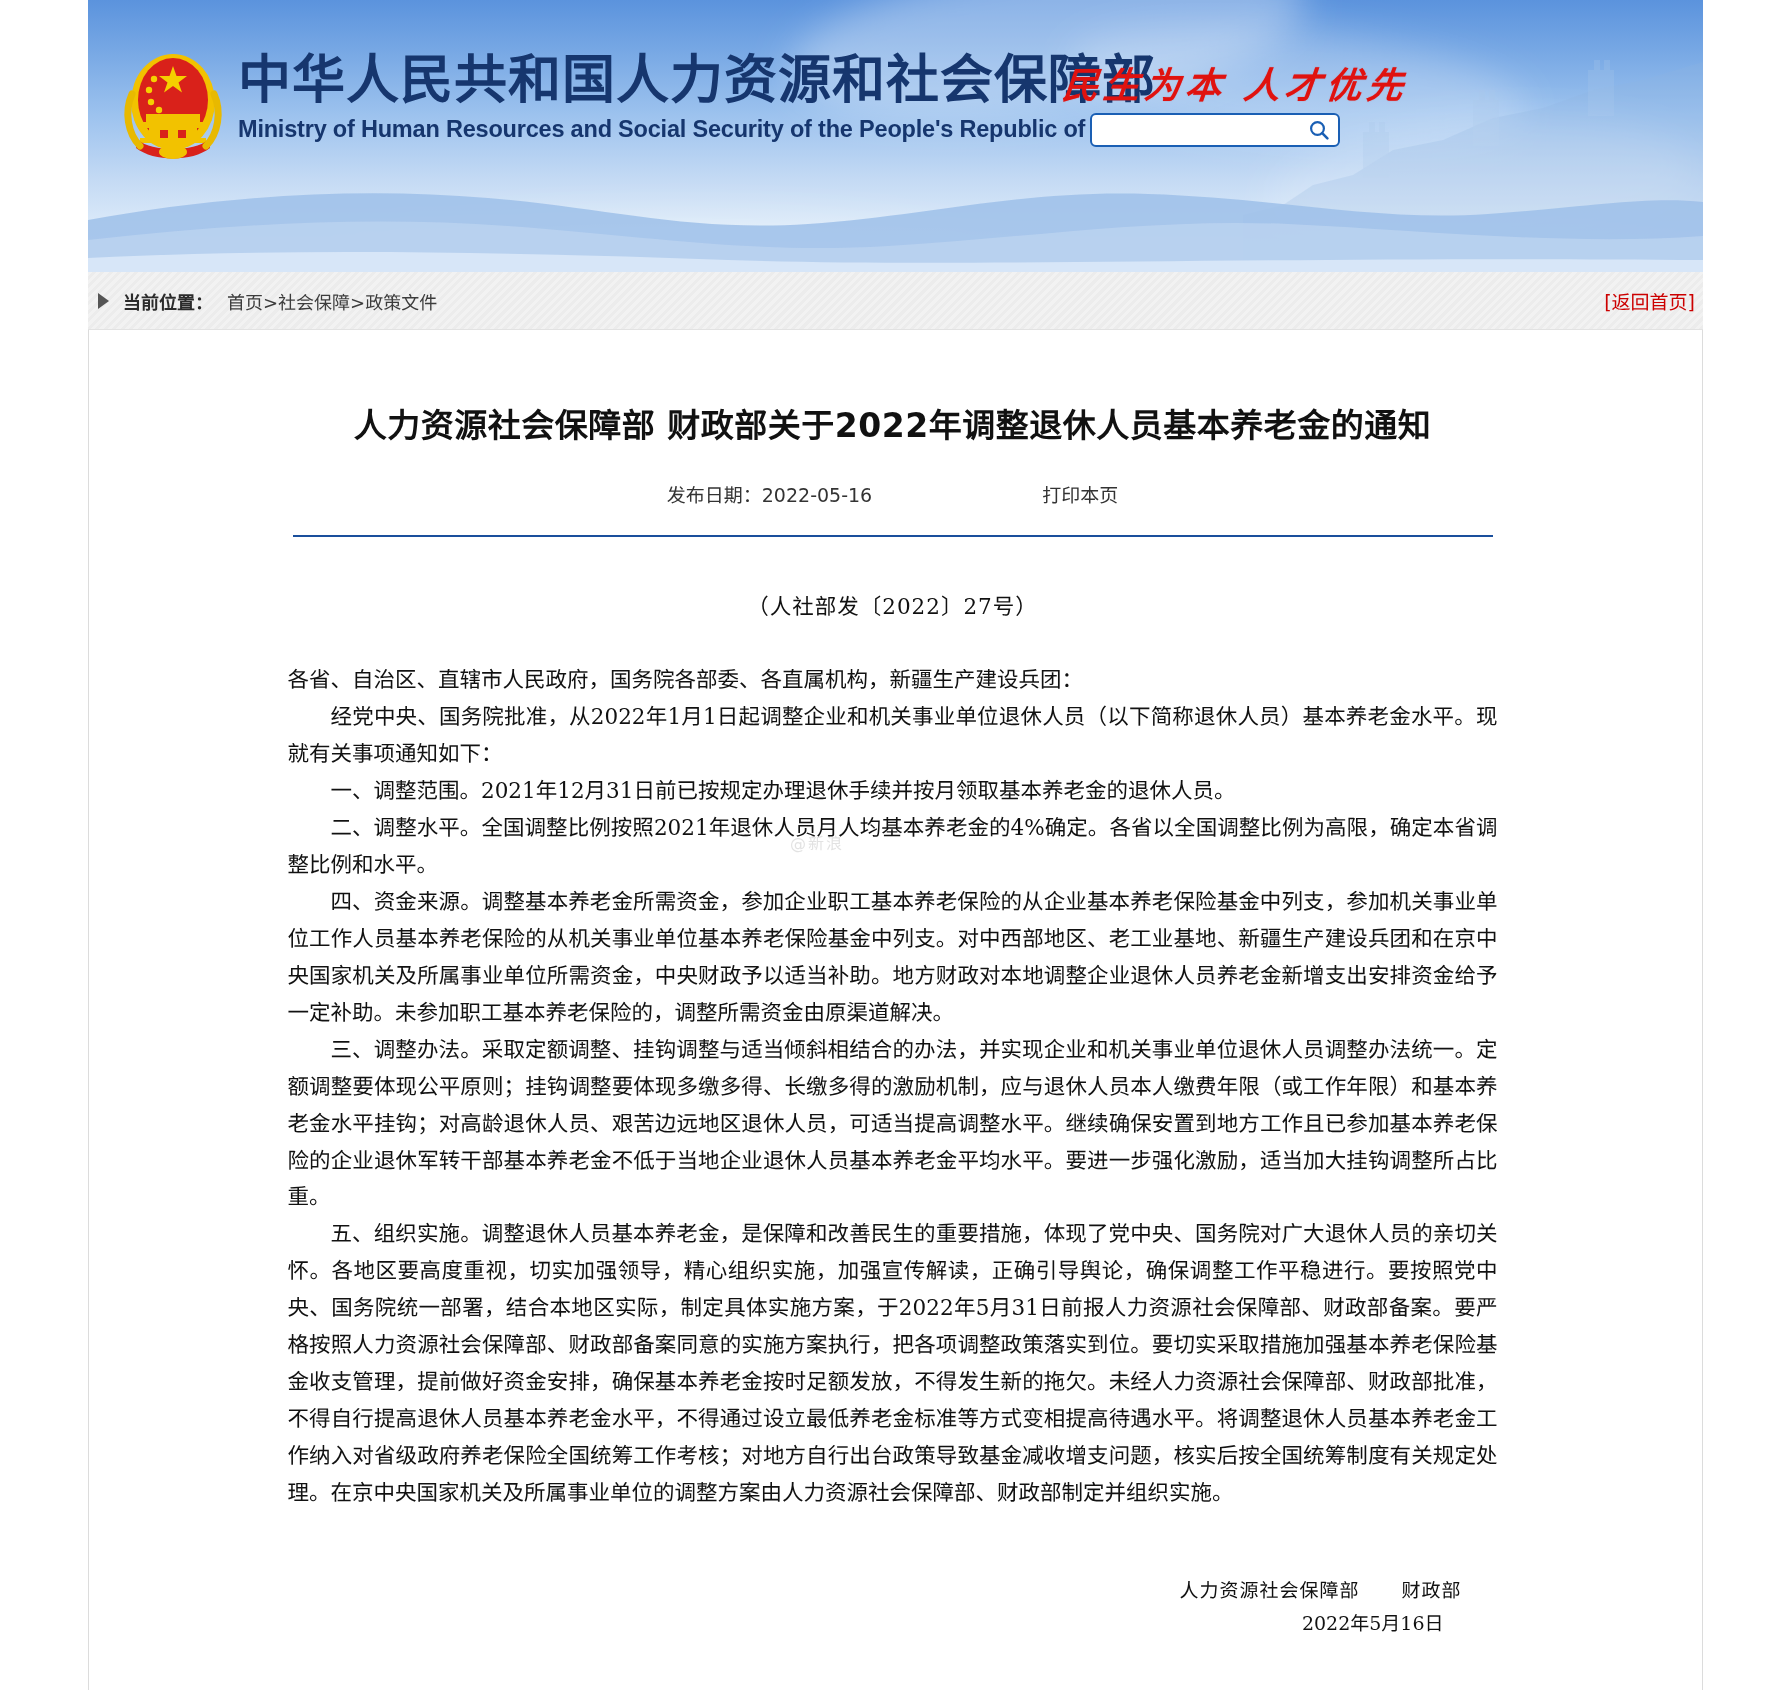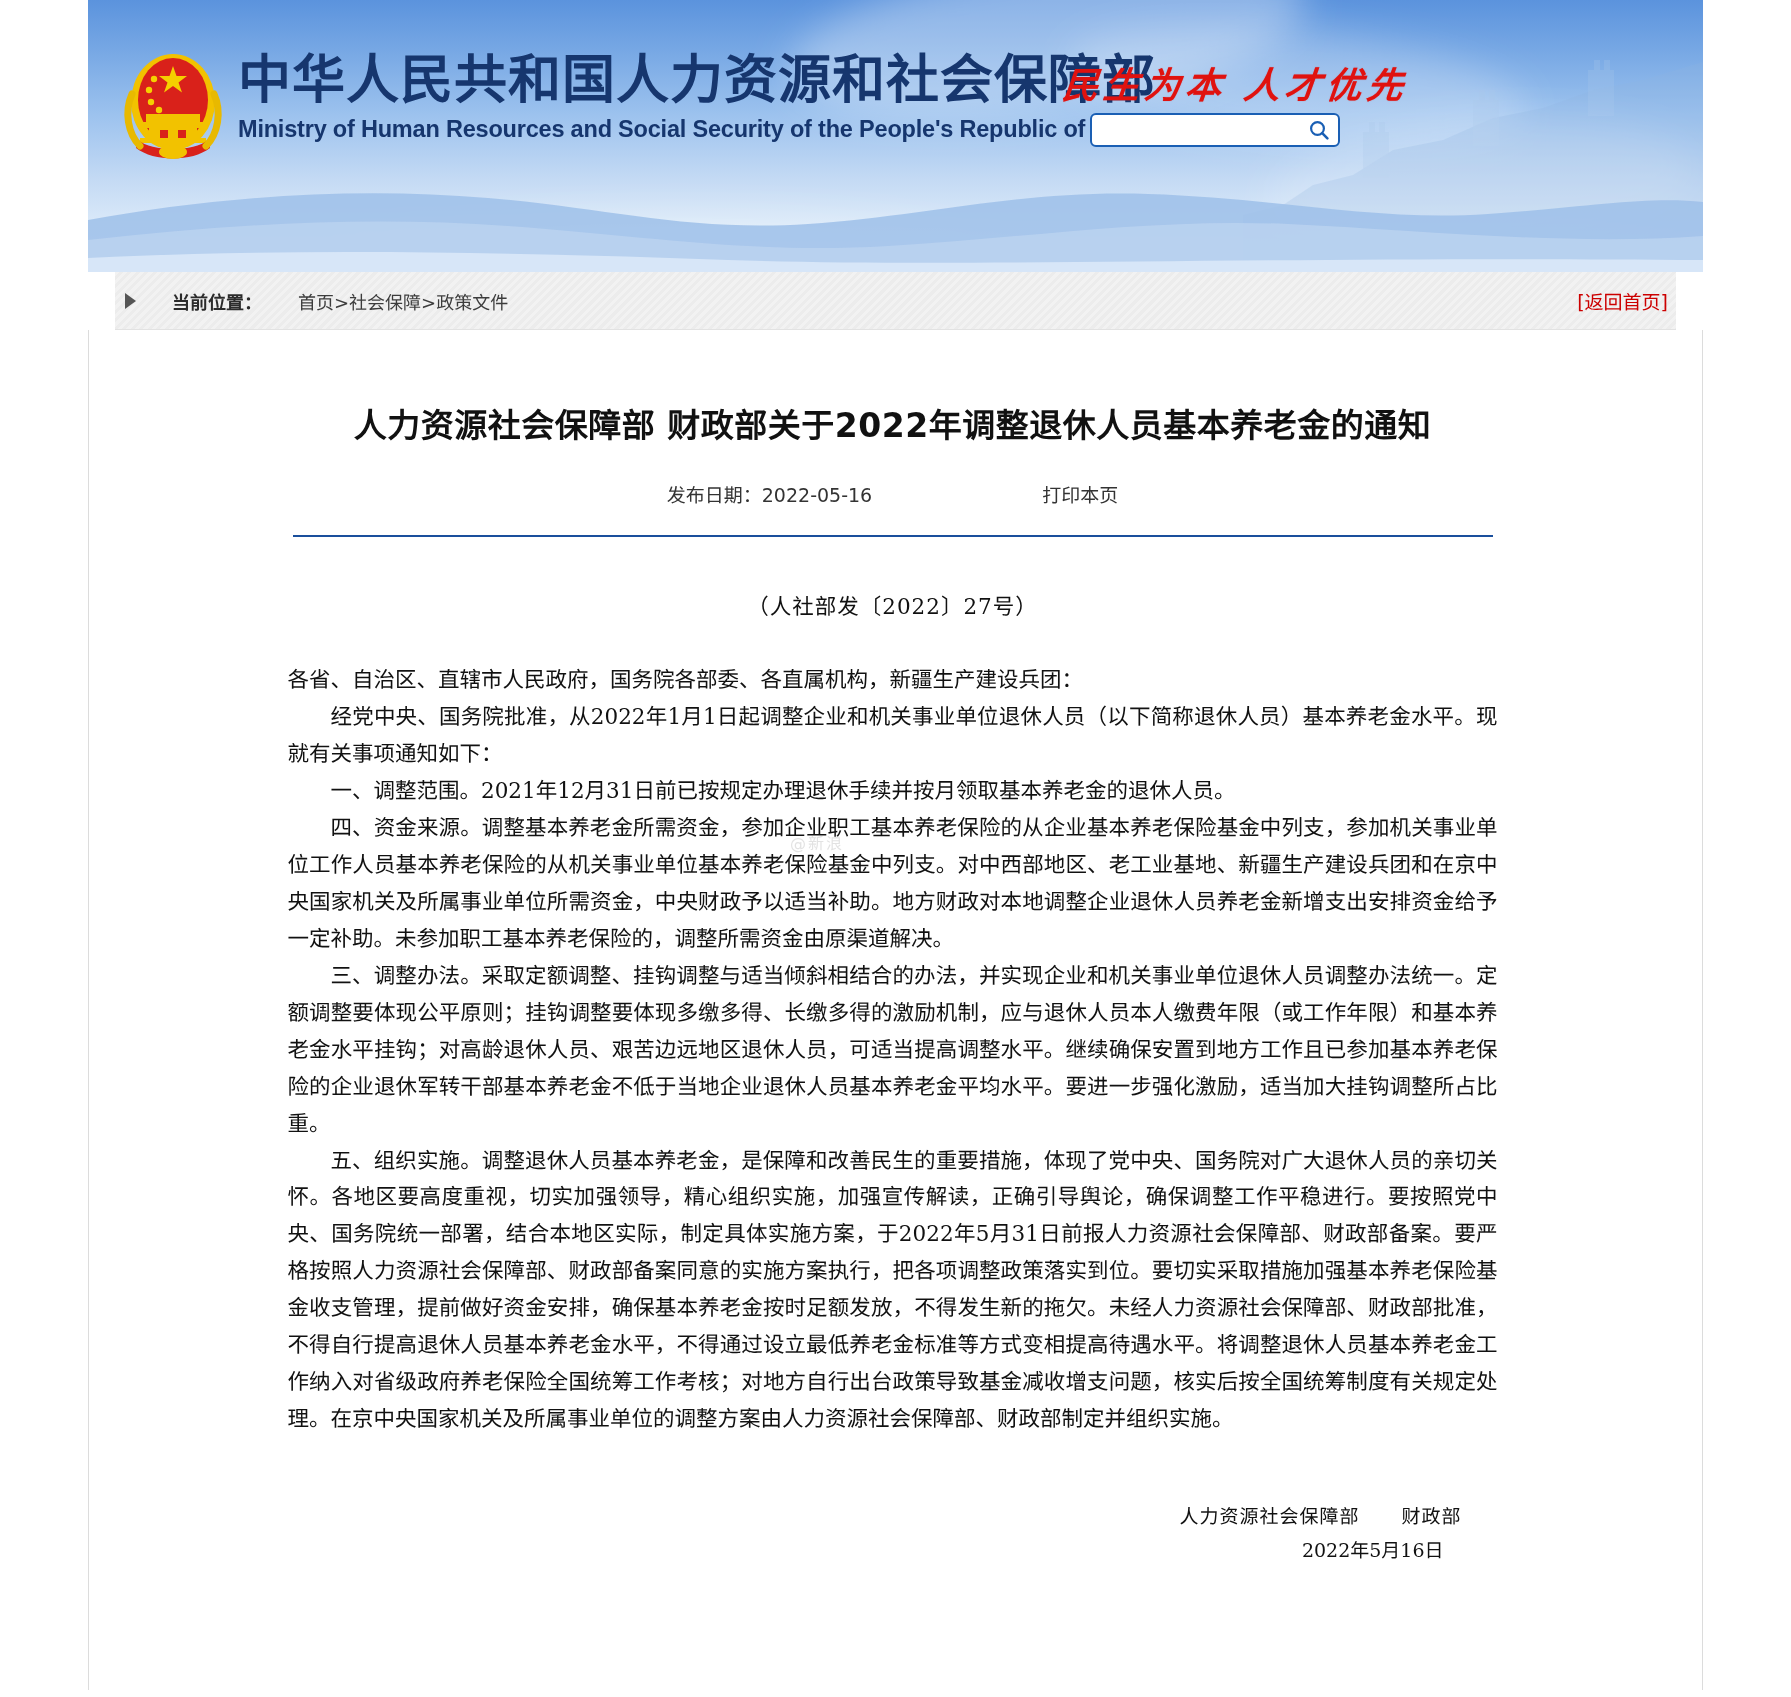--- a/index.html
+++ b/index.html
@@ -154,32 +154,31 @@
     cursor: pointer;
     display: flex;
     align-items: center;
     justify-content: center;
     padding: 0;
   }
 
   
   .crumb-bar {
     position: relative;
-    margin: 0 115px;
+    margin: 0 88px;
     height: 58px;
     background:
       repeating-linear-gradient(
         135deg,
         #f2f2f2 0px, #f2f2f2 3px,
         #ececec 3px, #ececec 6px);
     border-bottom: 1px solid #e2e2e2;
     display: flex;
     align-items: center;
     box-sizing: border-box;
-    gap: 22px;
   }
   .crumb-arrow {
     margin-left: 10px;
     margin-right: 14px;
     width: 0; height: 0;
     border-left: 11px solid #555;
     border-top: 8px solid transparent;
     border-bottom: 8px solid transparent;
   }
   .crumb-label {
@@ -399,20 +398,21 @@
       </div>
 
       <div class="meta-rule"></div>
 
       <div class="doc-body">
         <div class="doc-number">（人社部发〔2022〕27号）</div>
 
         <p>各省、自治区、直辖市人民政府，国务院各部委、各直属机构，新疆生产建设兵团：</p>
         <p class="indent">经党中央、国务院批准，从2022年1月1日起调整企业和机关事业单位退休人员（以下简称退休人员）基本养老金水平。现就有关事项通知如下：</p>
         <p class="indent">一、调整范围。2021年12月31日前已按规定办理退休手续并按月领取基本养老金的退休人员。</p>
+        <p class="indent">二、调整水平。全国调整比例按照2021年退休人员月人均基本养老金的4%确定。各省以全国调整比例为高限，确定本省调整比例和水平。</p>
         <p class="indent">四、资金来源。调整基本养老金所需资金，参加企业职工基本养老保险的从企业基本养老保险基金中列支，参加机关事业单位工作人员基本养老保险的从机关事业单位基本养老保险基金中列支。对中西部地区、老工业基地、新疆生产建设兵团和在京中央国家机关及所属事业单位所需资金，中央财政予以适当补助。地方财政对本地调整企业退休人员养老金新增支出安排资金给予一定补助。未参加职工基本养老保险的，调整所需资金由原渠道解决。</p>
         <p class="indent">三、调整办法。采取定额调整、挂钩调整与适当倾斜相结合的办法，并实现企业和机关事业单位退休人员调整办法统一。定额调整要体现公平原则；挂钩调整要体现多缴多得、长缴多得的激励机制，应与退休人员本人缴费年限（或工作年限）和基本养老金水平挂钩；对高龄退休人员、艰苦边远地区退休人员，可适当提高调整水平。继续确保安置到地方工作且已参加基本养老保险的企业退休军转干部基本养老金不低于当地企业退休人员基本养老金平均水平。要进一步强化激励，适当加大挂钩调整所占比重。</p>
         <p class="indent">五、组织实施。调整退休人员基本养老金，是保障和改善民生的重要措施，体现了党中央、国务院对广大退休人员的亲切关怀。各地区要高度重视，切实加强领导，精心组织实施，加强宣传解读，正确引导舆论，确保调整工作平稳进行。要按照党中央、国务院统一部署，结合本地区实际，制定具体实施方案，于2022年5月31日前报人力资源社会保障部、财政部备案。要严格按照人力资源社会保障部、财政部备案同意的实施方案执行，把各项调整政策落实到位。要切实采取措施加强基本养老保险基金收支管理，提前做好资金安排，确保基本养老金按时足额发放，不得发生新的拖欠。未经人力资源社会保障部、财政部批准，不得自行提高退休人员基本养老金水平，不得通过设立最低养老金标准等方式变相提高待遇水平。将调整退休人员基本养老金工作纳入对省级政府养老保险全国统筹工作考核；对地方自行出台政策导致基金减收增支问题，核实后按全国统筹制度有关规定处理。在京中央国家机关及所属事业单位的调整方案由人力资源社会保障部、财政部制定并组织实施。</p>
 
         <div class="sign-block">
           <div class="sign-orgs">
             <span>人力资源社会保障部</span>
             <span class="org-gap"></span>
             <span>财政部</span>
           </div>

